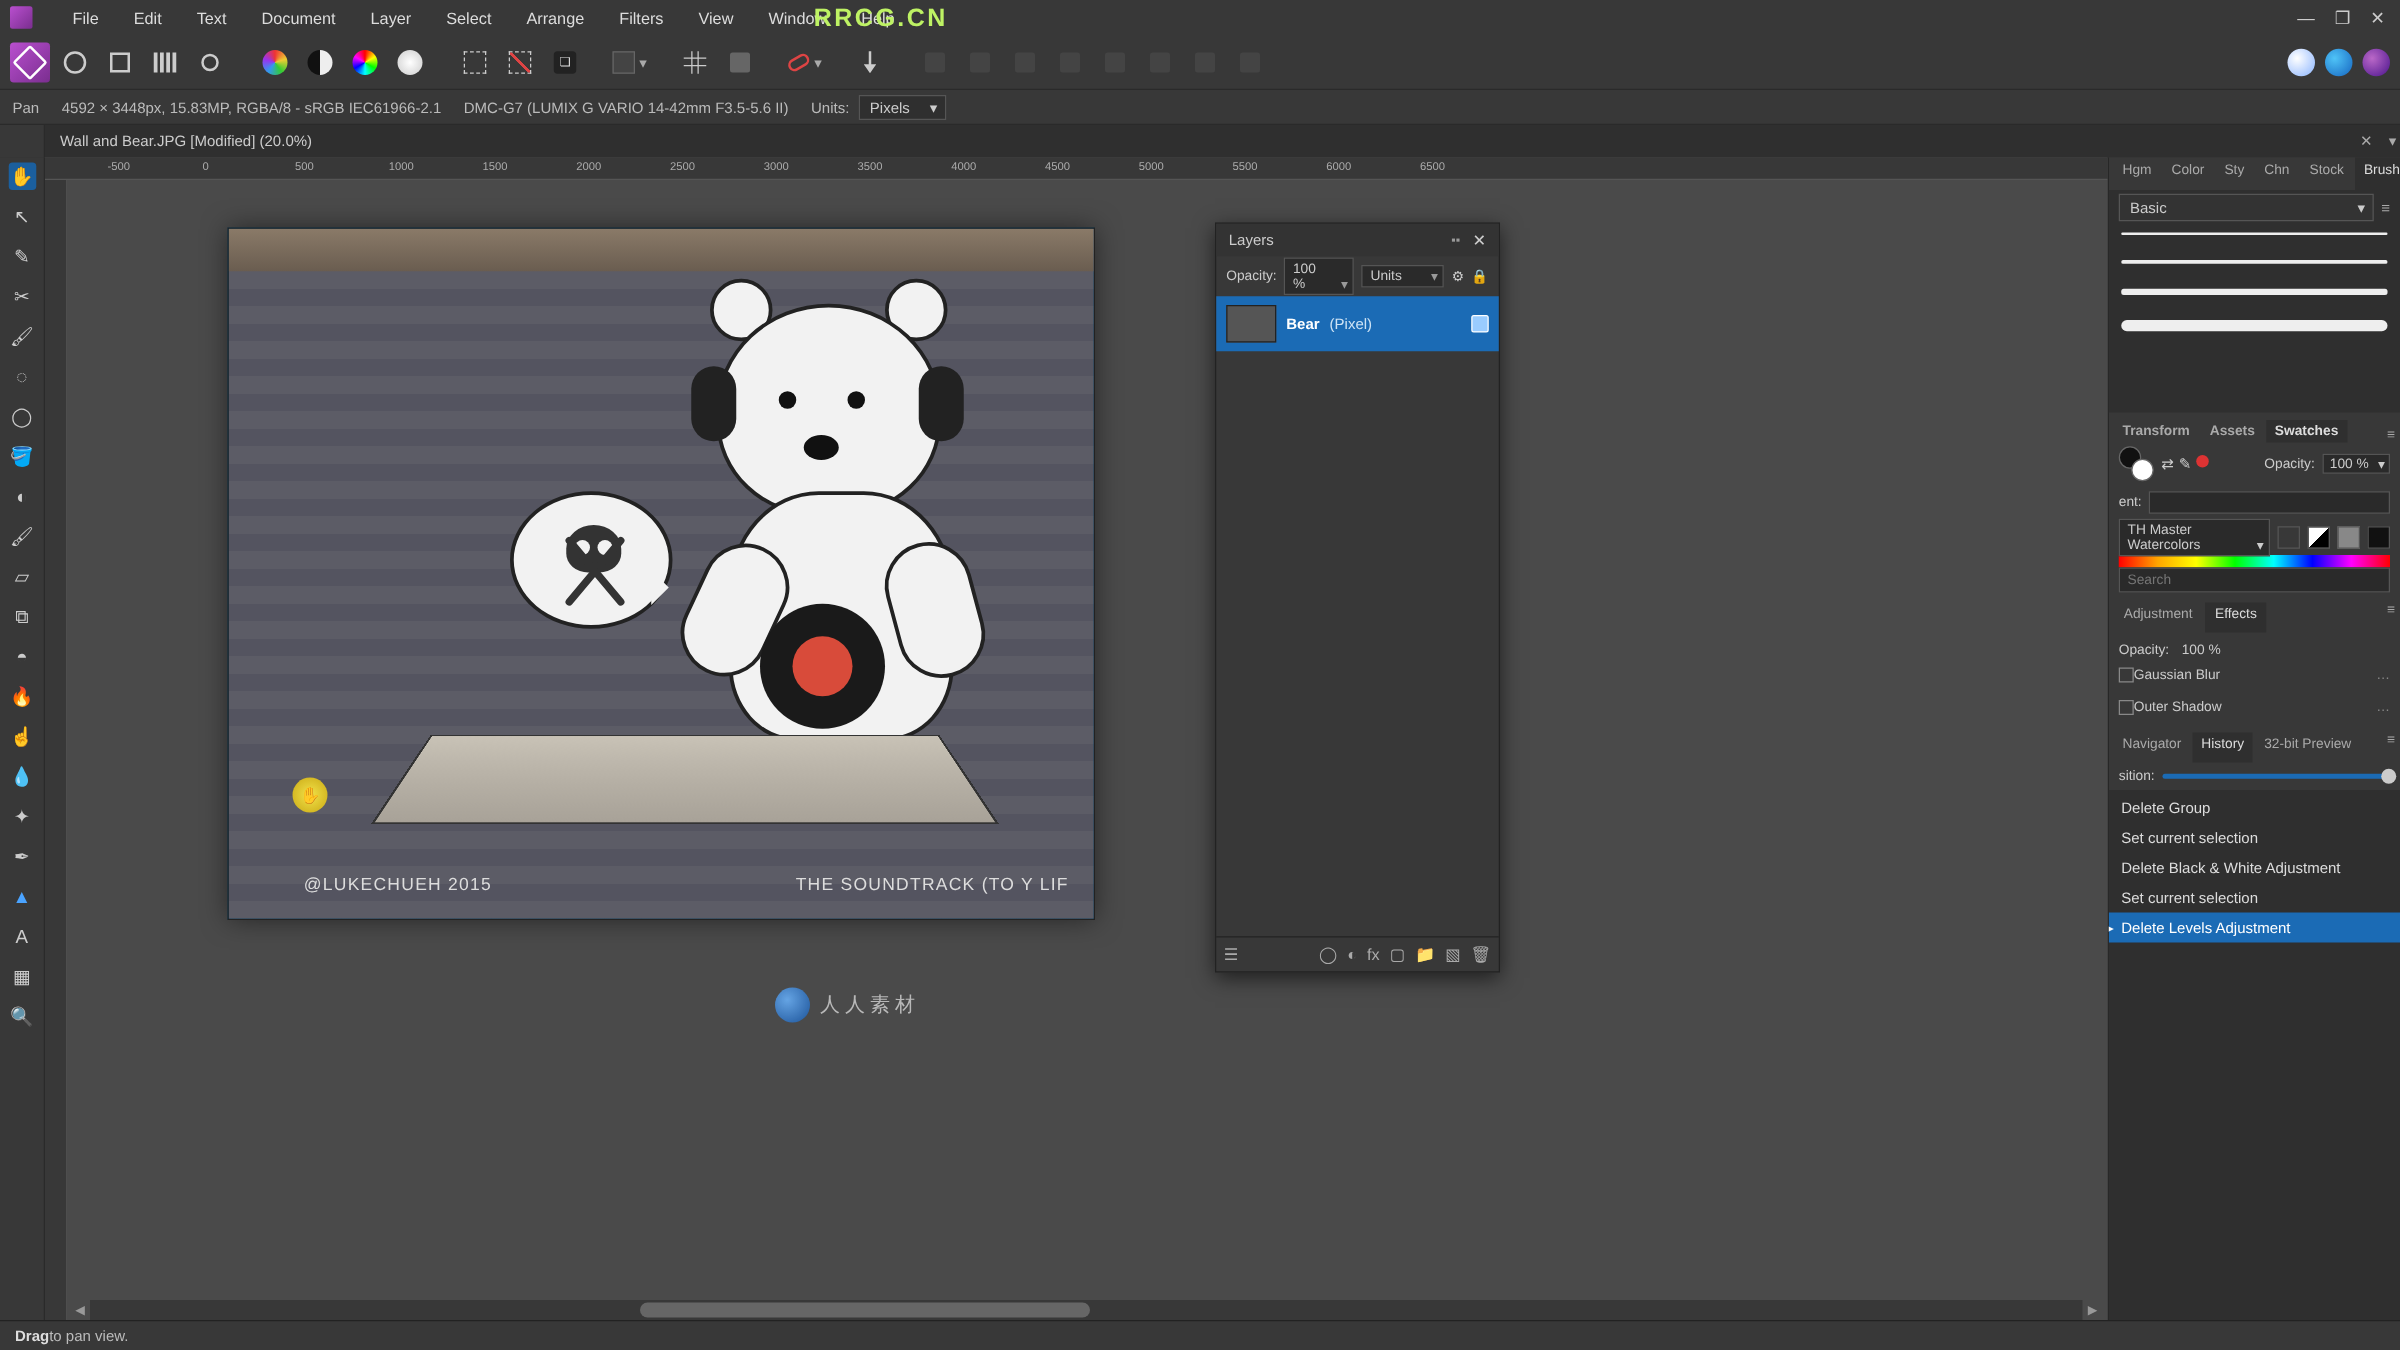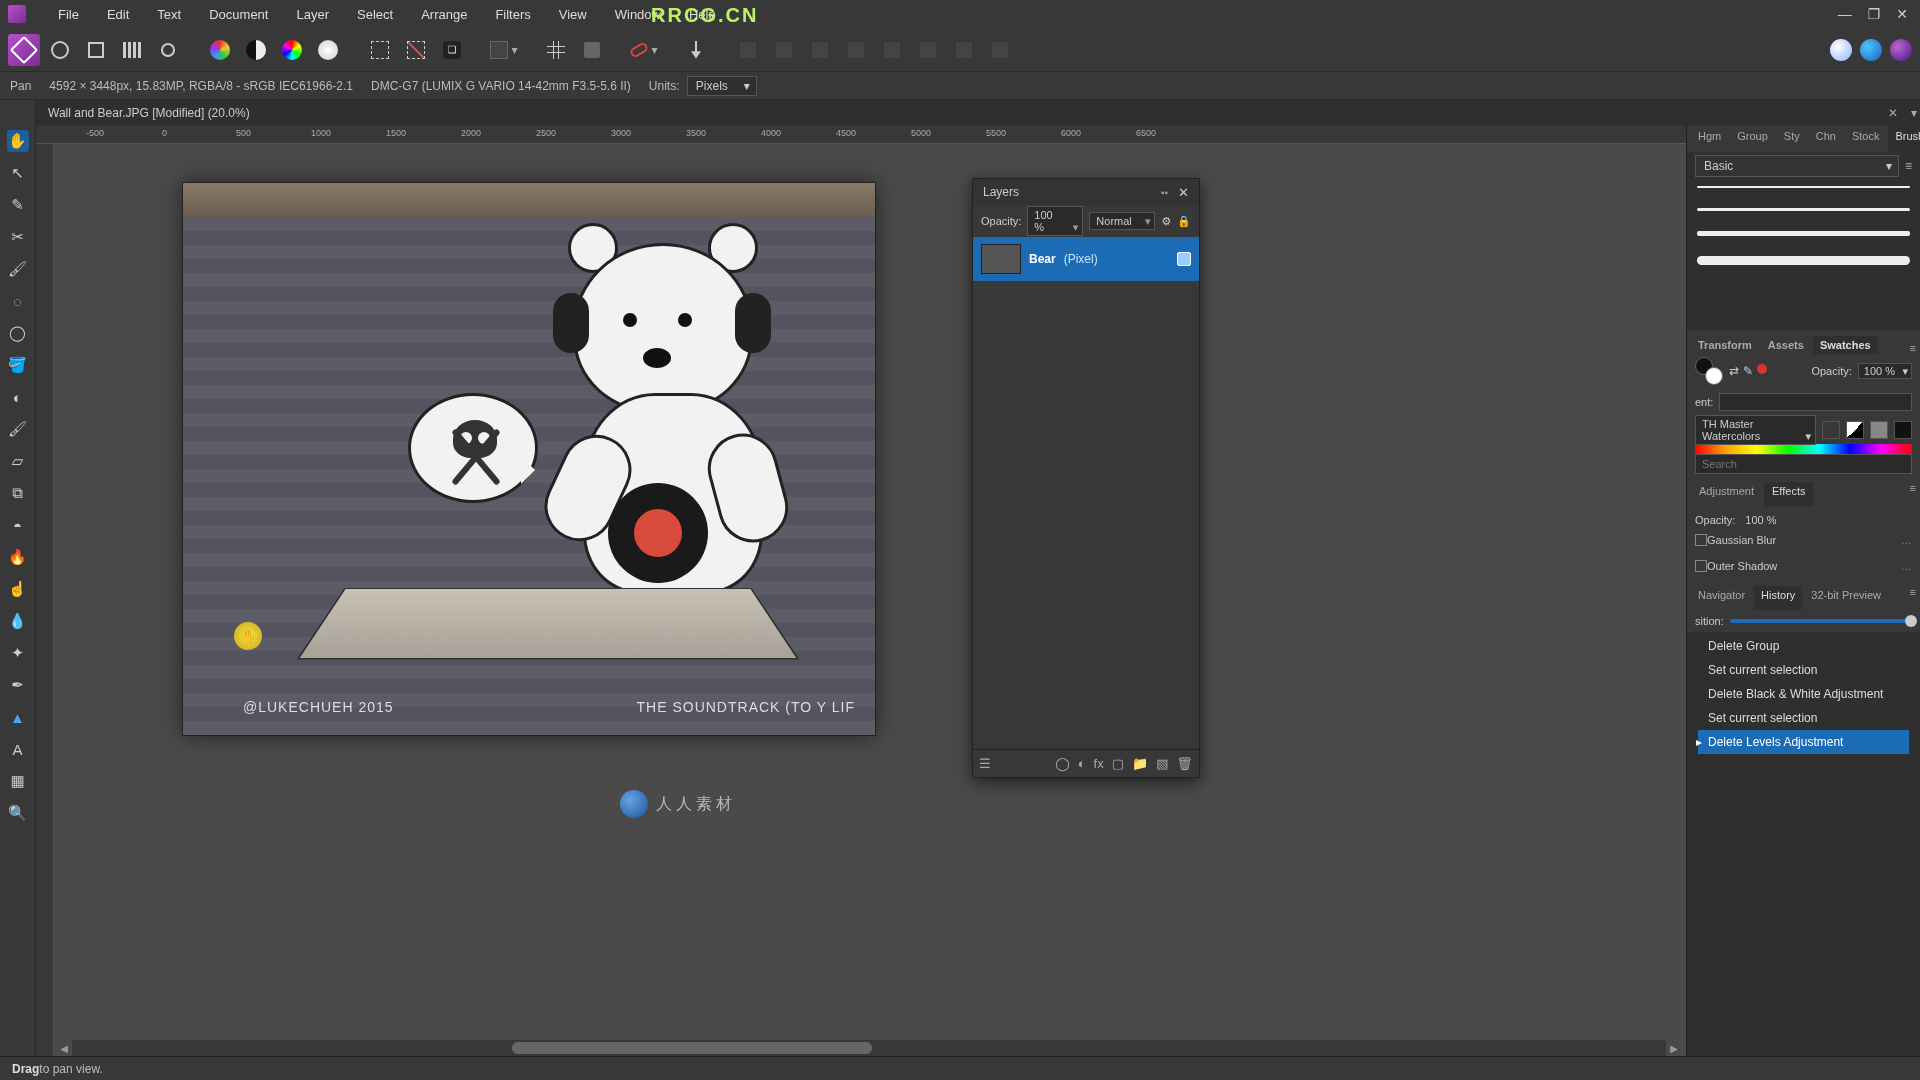--- a/index.html
+++ b/index.html
@@ -133,21 +133,21 @@
 .adj-tabs{height:24px;display:flex;gap:2px;padding:0 4px;font-size:11px;}
 .adj-tabs .at{padding:3px 8px;color:#aaa;} .adj-tabs .at.act{background:#2f2f2f;color:#ddd;}
 .fx-row{height:26px;display:flex;padding:0 8px;gap:0;font-size:11px;}
 .fx-row .cb{width:12px;height:12px;border:1px solid #888;}
 .nav-tabs{height:24px;display:flex;gap:2px;padding:0 4px;font-size:11px;}
 .nav-tabs .nt{padding:3px 7px;color:#aaa;} .nav-tabs .nt.act{background:#2f2f2f;color:#ddd;}
 .pos-row{height:22px;display:flex;align-items:center;padding:0 8px;gap:6px;font-size:11px;}
 .pos-row .slider{flex:1;height:4px;background:#1b6bb5;position:relative;border-radius:2px;}
 .pos-row .slider .knob{position:absolute;right:-5px;top:-4px;width:12px;height:12px;background:#ccc;border-radius:50%;}
 
-.history-list{flex:1;background:#2f2f2f;padding:2px 11px;font-size:12px;overflow:hidden;}
+.history-list{flex:1;background:#2f2f2f;padding:2px 0;font-size:12px;overflow:hidden;}
 .history-list .hi{padding:5px 10px;color:#ddd;}
 .history-list .hi.sel{background:#1b6bb5;color:#fff;position:relative;}
 .history-list .hi.sel::before{content:"▸";position:absolute;left:-2px;}
 
 
 .statusbar{height:24px;background:#383838;border-top:1px solid #222;display:flex;align-items:center;padding:0 12px;font-size:12px;color:#bbb;}
 .statusbar b{color:#ddd;}
 
 
 .watermark-center{position:absolute;left:620px;top:786px;width:220px;height:36px;opacity:0.85;display:flex;align-items:center;gap:8px;}
@@ -404,21 +404,21 @@
           <div class="thumb"></div>
           <div class="arr r">▶</div>
         </div>
       </div>
     </div>
   </div>
 
   <div class="right-dock">
     <div class="dock-tabs">
       <div class="dt">Hgm</div>
-      <div class="dt">Group</div>
+      <div class="dt">Color</div>
       <div class="dt">Sty</div>
       <div class="dt">Chn</div>
       <div class="dt">Stock</div>
       <div class="dt act">Brushes</div>
 
     </div>
     <div class="brush-preset-row">
       <div class="bp">Basic</div>
       <span style="margin-left:6px;color:#aaa;">≡</span>
     </div>
@@ -508,21 +508,21 @@
 
 <div class="layers-panel">
   <div class="hdr">
     <span>Layers</span>
     <span class="pin">▪▪</span>
     <span class="cls">✕</span>
   </div>
   <div class="opts">
     <span>Opacity:</span>
     <span class="dd" style="width:56px;">100 %</span>
-    <span class="dd" style="flex:1;">Normal</span>
+    <span class="dd" style="flex:1;">Units</span>
     <span>⚙</span>
     <span>🔒</span>
   </div>
   <div class="layer-row">
     <div class="thumb"></div>
     <span class="lname">Bear</span>
     <span class="ltype">(Pixel)</span>
     <div class="chk"></div>
   </div>
   <div class="body"></div>

